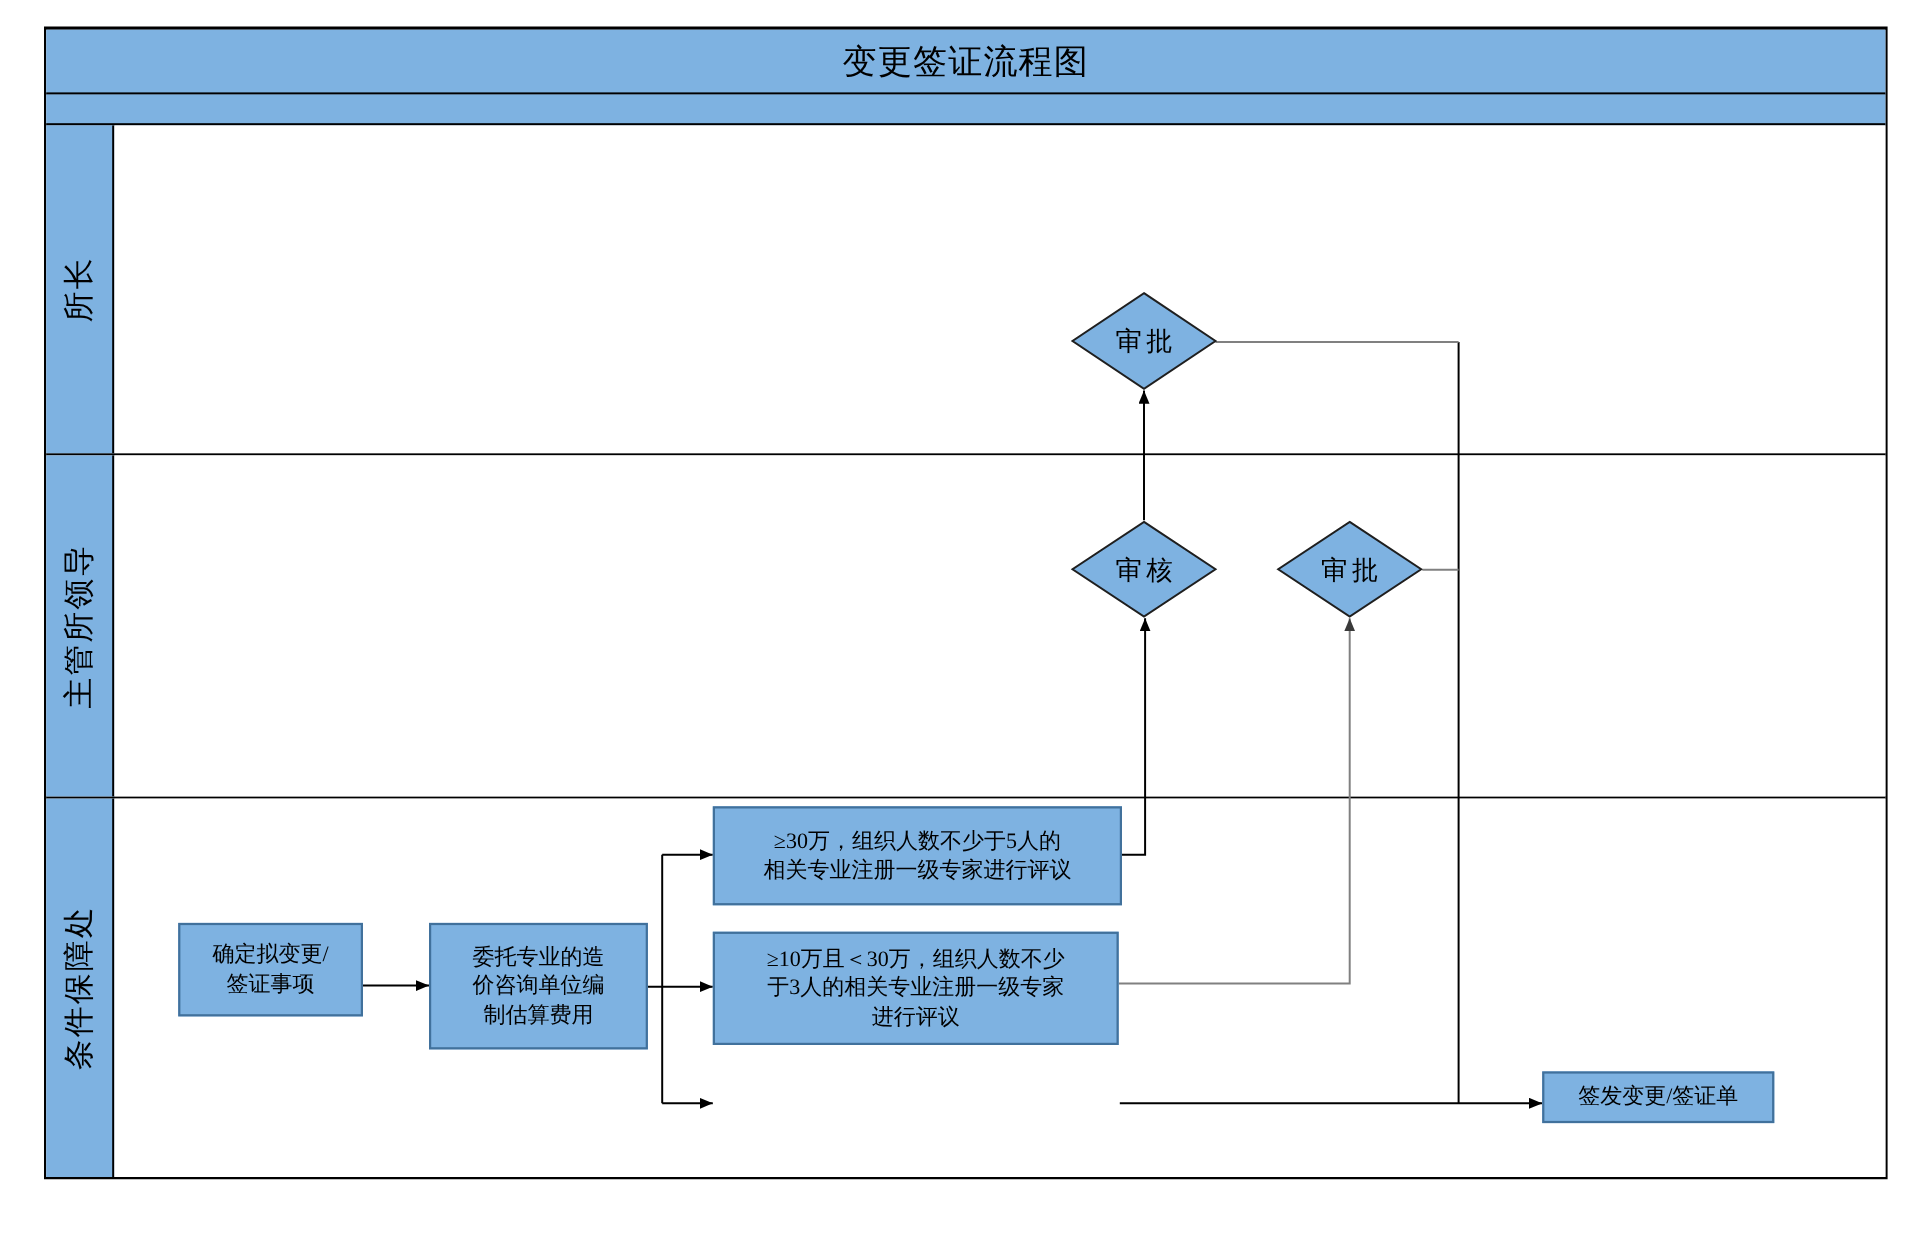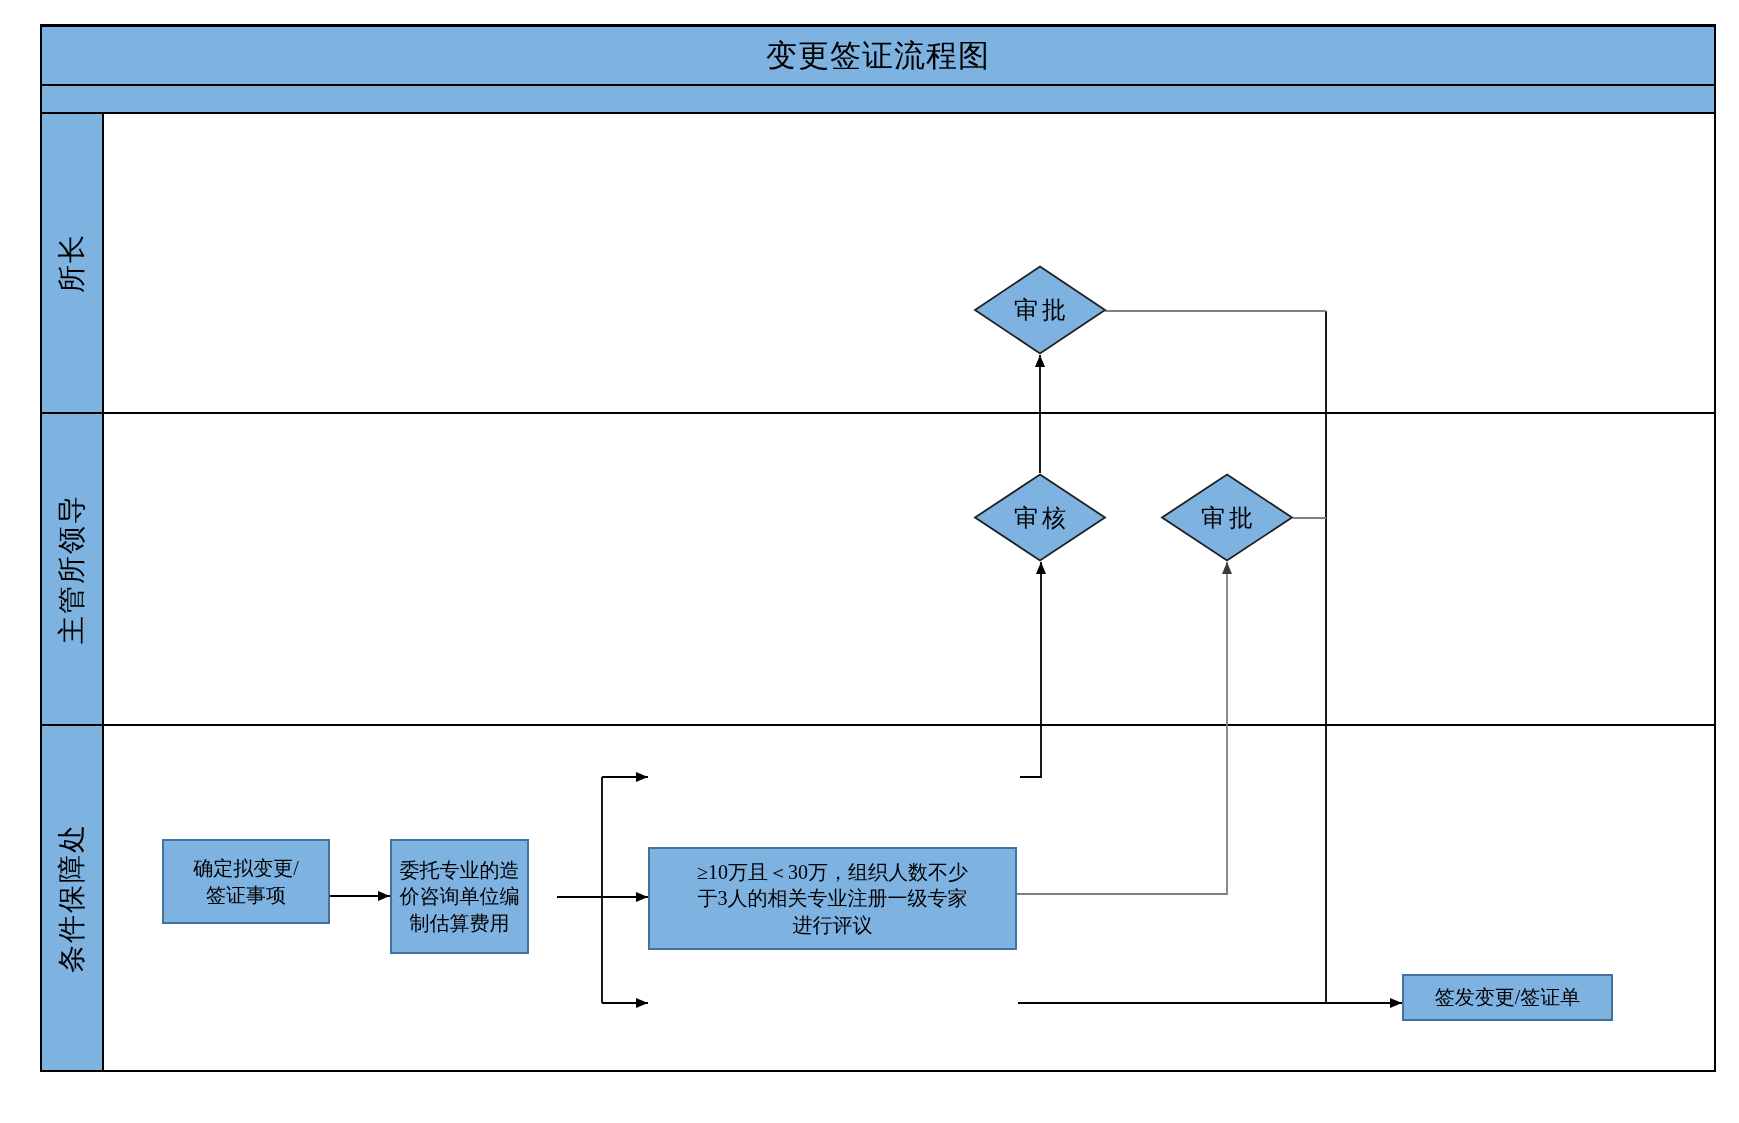--- a/index.html
+++ b/index.html
@@ -104,24 +104,26 @@
     <path d="M1326,311 V1003" fill="none" stroke="#000" stroke-width="1.8"></path>
 
     <path d="M1105,311 H1326" fill="none" stroke="#808080" stroke-width="1.8"></path>
     <path d="M1017,894 H1227 V562" fill="none" stroke="#808080" stroke-width="1.8" marker-end="url(#arwG)"></path>
     <path d="M1293,518 H1326" fill="none" stroke="#808080" stroke-width="1.8"></path>
   </svg>
 
   <div class="node" style="left:162px;top:839px;width:168px;height:85px;">确定拟变更/
 签证事项</div>
 
-  <div class="node" style="left:390px;top:839px;width:139px;height:115px;">委托专业的造
+  <div class="node" style="left:390px;top:839px;width:199px;height:115px;">委托专业的造
 价咨询单位编
 制估算费用</div>
 
+  <div class="node" style="left:648px;top:733px;width:372px;height:90px;">≥30万，组织人数不少于5人的
+相关专业注册一级专家进行评议</div>
 
   <div class="node" style="left:648px;top:847px;width:369px;height:103px;">≥10万且＜30万，组织人数不少
 于3人的相关专业注册一级专家
 进行评议</div>
 
 
   <div class="node" style="left:1402px;top:974px;width:211px;height:47px;">签发变更/签证单</div>
 
   <div class="diamond" style="left:973px;top:265px;width:134px;height:90px;">
     <svg width="134" height="90" viewBox="0 0 134 90">

